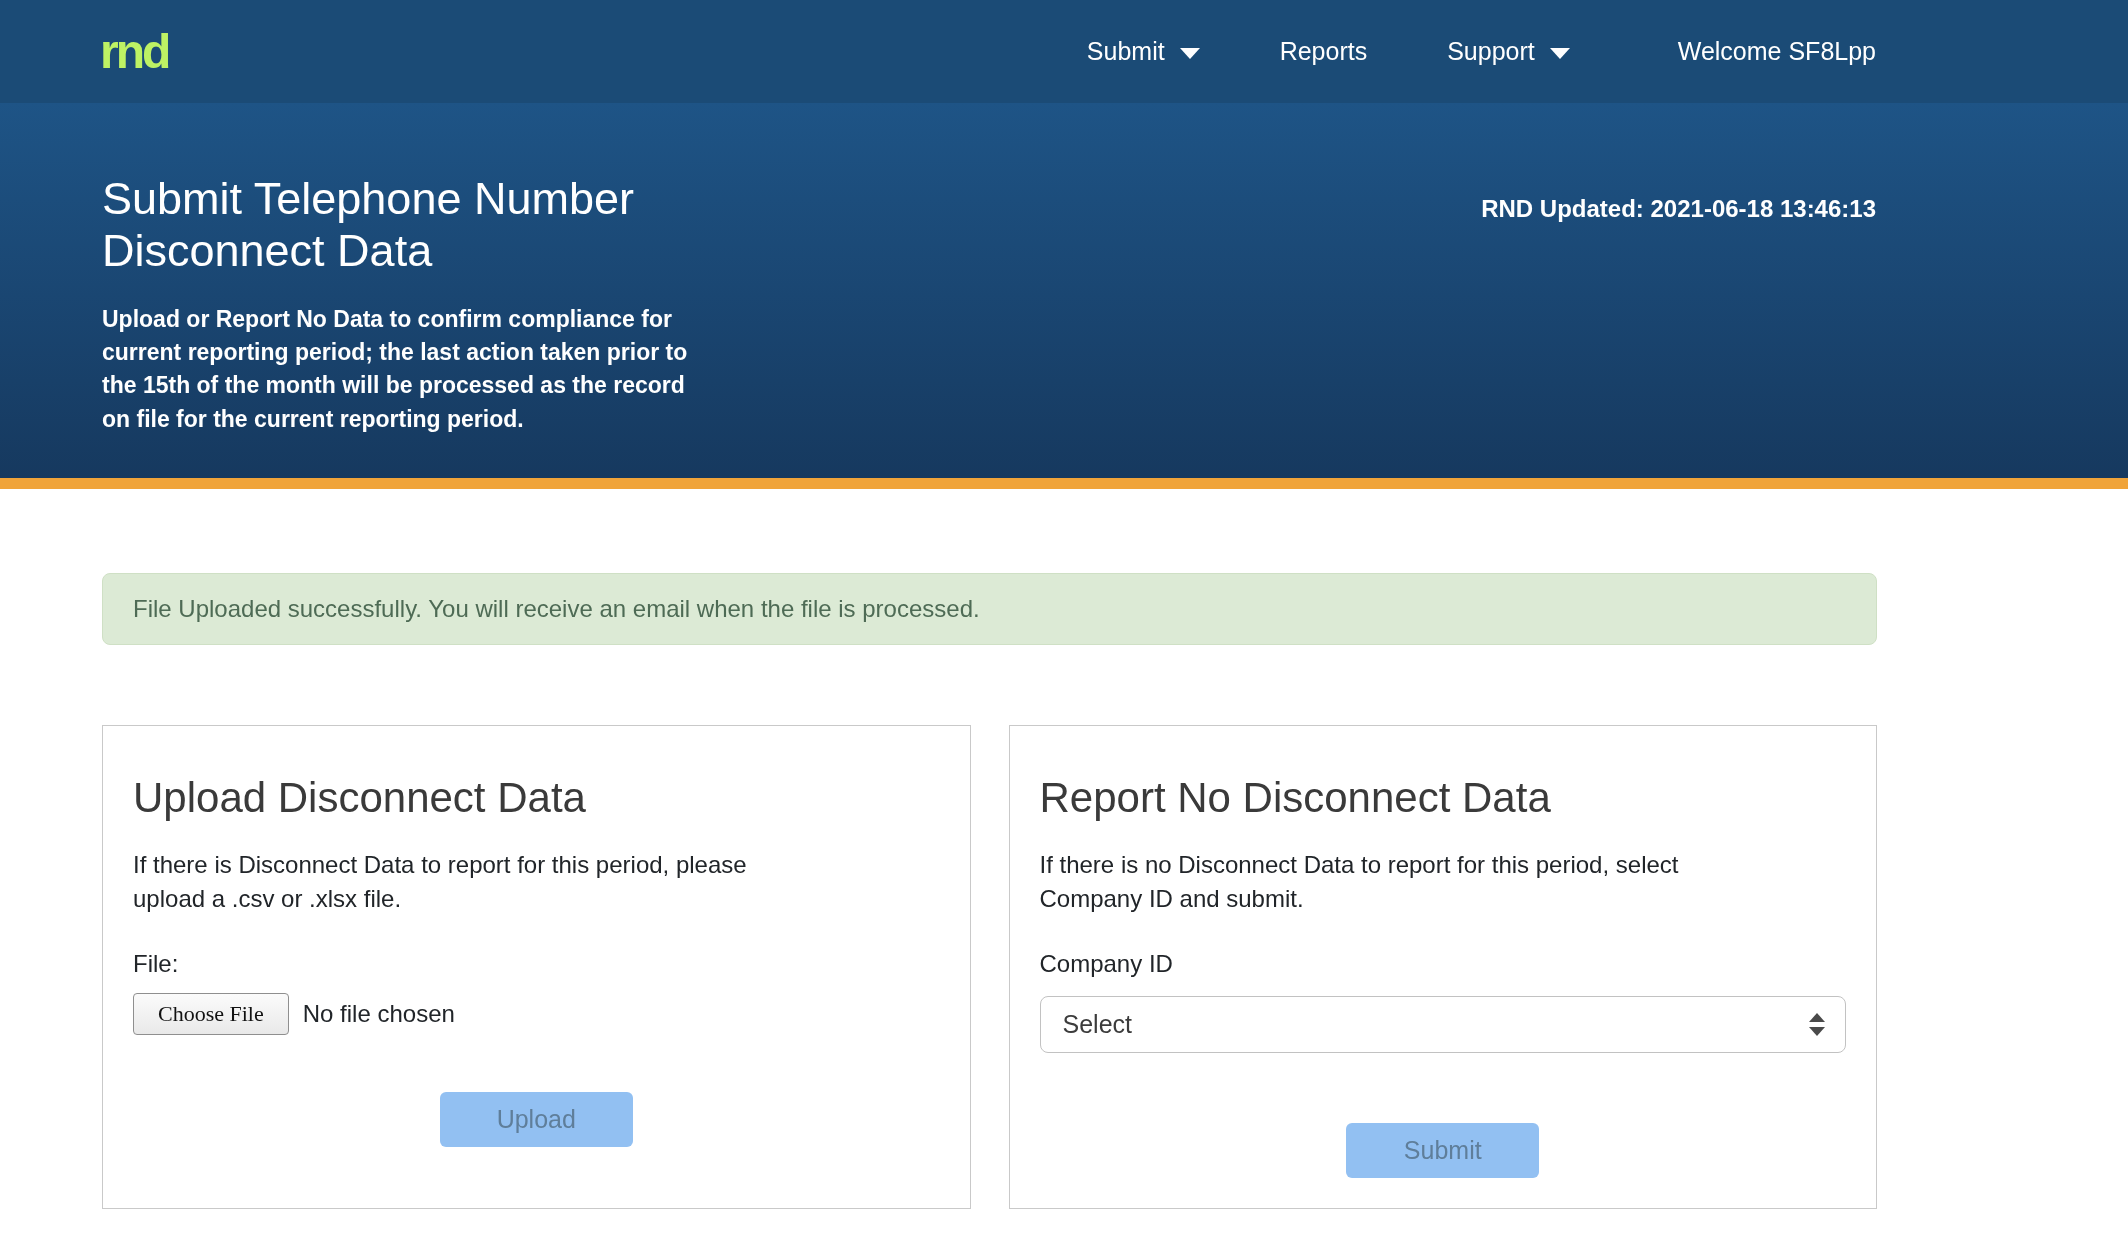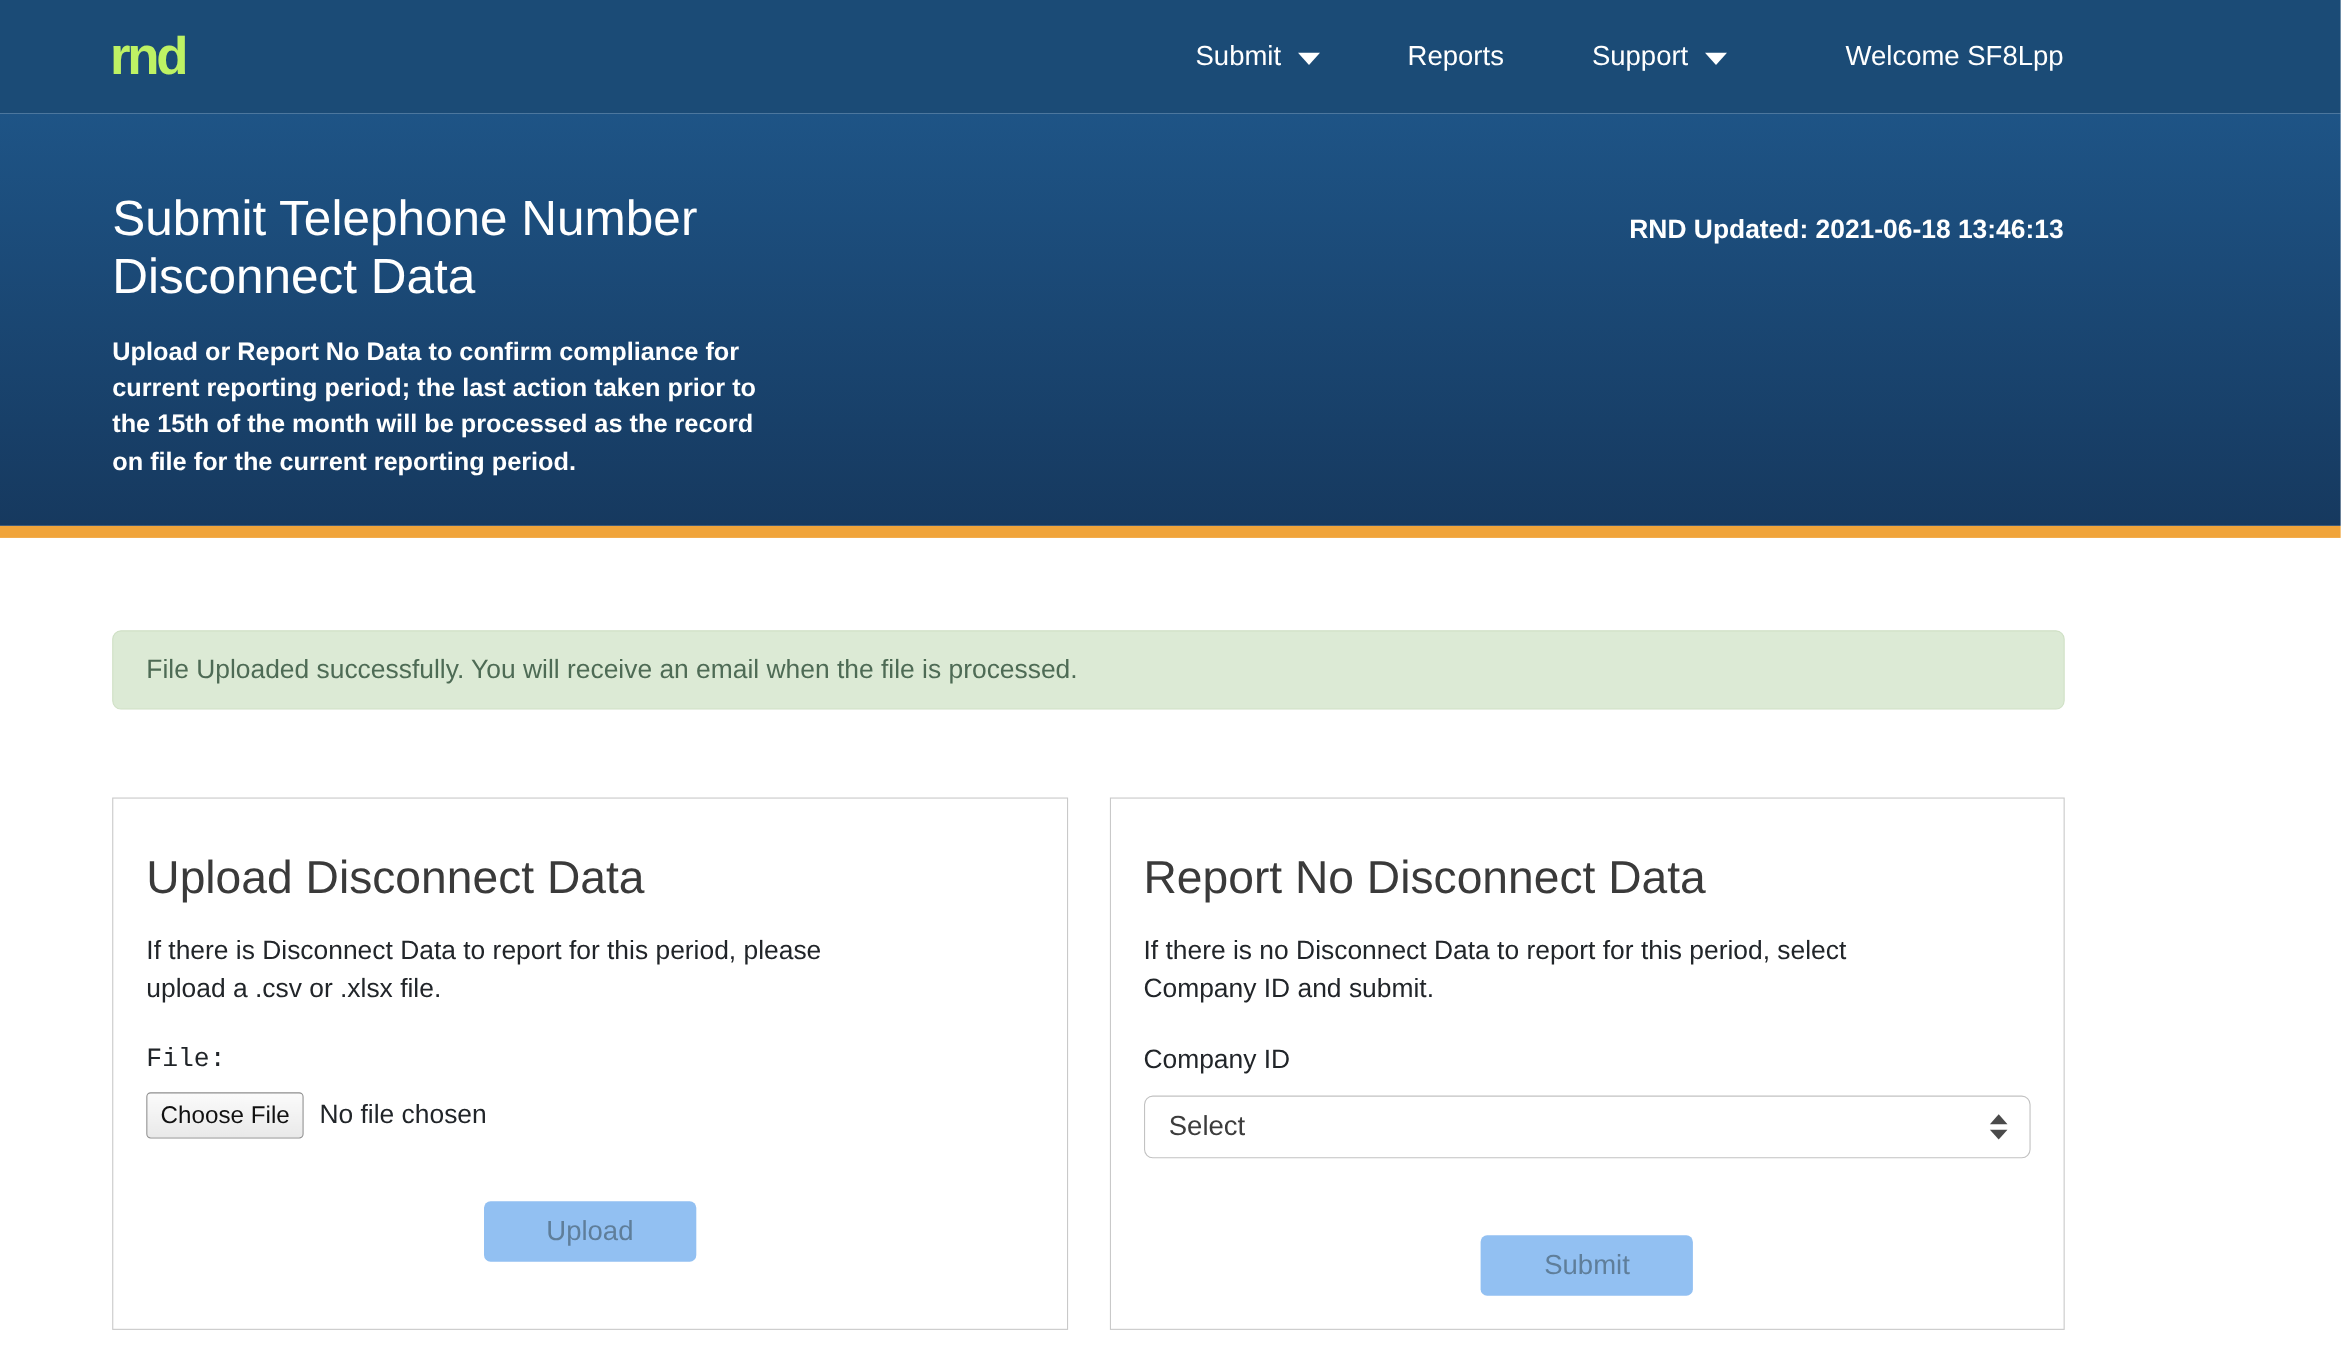--- a/index.html
+++ b/index.html
@@ -100,27 +100,27 @@
     line-height:48px;
   }
   .card-desc {
     margin-top:26px;
     font-size:24px;
     color:#212529;
     line-height:34px;
     white-space:pre-line;
   }
   .status-text { margin-top:28px; font-size:24px; color:#212529; line-height:28px; }
-  .file-label  { margin-top:34px; font-size:24px; color:#212529; line-height:28px;font-family:Liberation Mono, monospace; }
+  .file-label  { margin-top:34px; font-size:24px; color:#212529; line-height:28px; }
 
   .file-row { margin-top:14px; display:flex; align-items:center; gap:14px; height:44px; }
   .choose-file-btn {
-    font-family:Liberation Sans, sans-serif;
+    font-family:Liberation Serif, serif;
     font-size:22px;
-    padding:7px 12px;
+    padding:7px 24px;
     border:1px solid #8f8f8f;
     border-radius:4px;
     background:linear-gradient(#fbfbfb,#e9e9e9);
     color:#111;
     cursor:pointer;
   }
   .no-file { font-size:24px; color:#212529; }
 
   .btn-primary {
     display:block;

